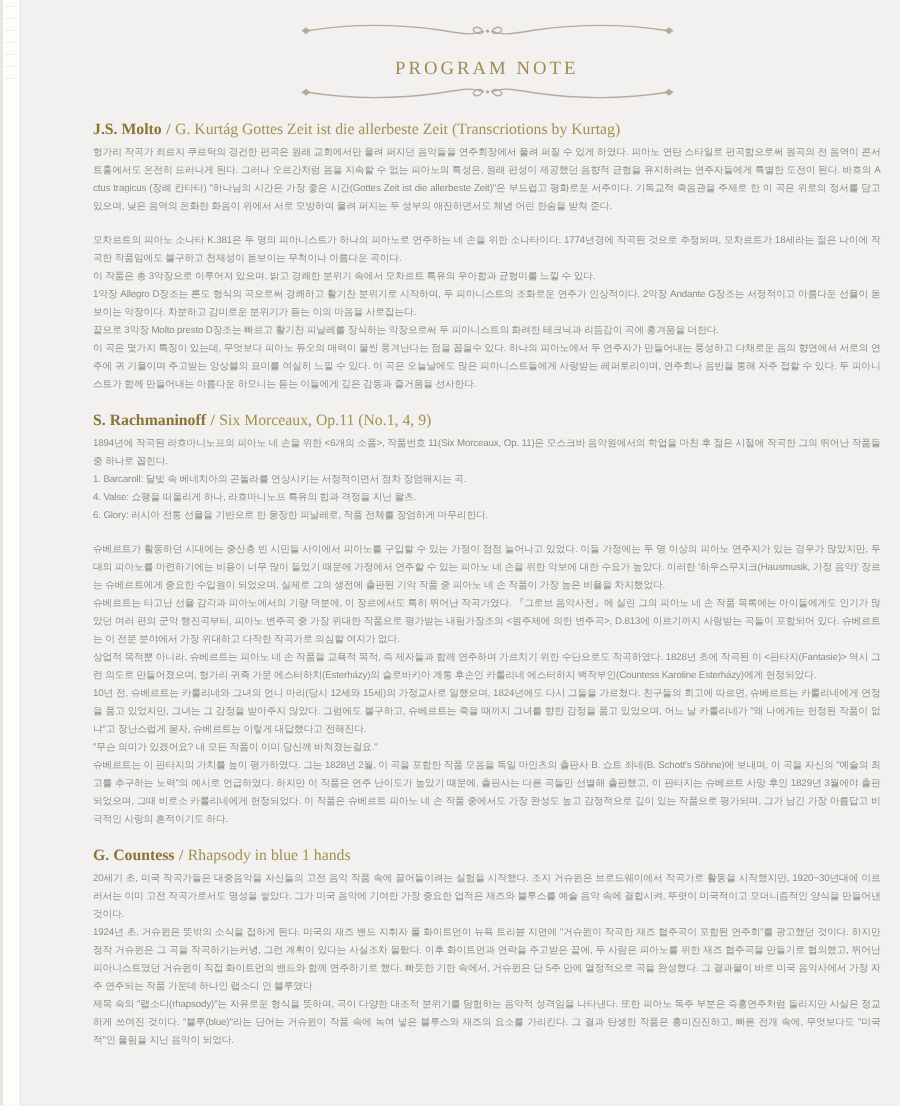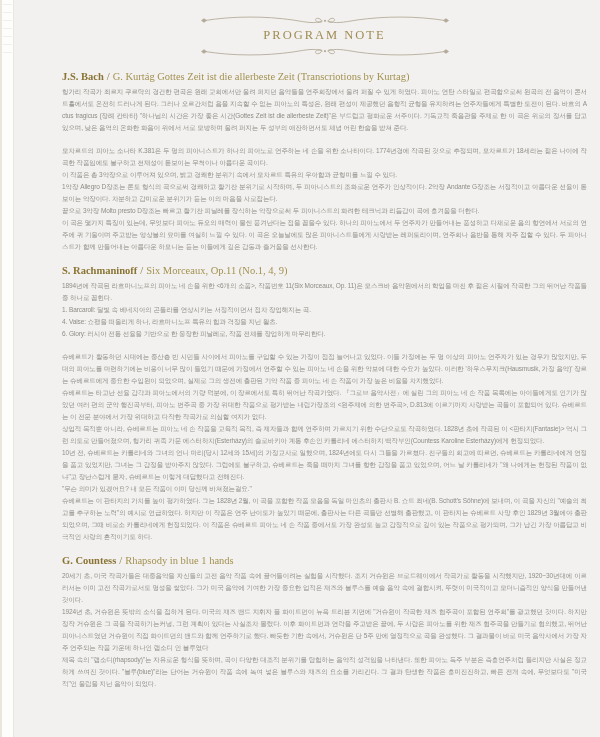--- a/index.html
+++ b/index.html
@@ -25,21 +25,21 @@
     position: absolute; left: 62px; right: 13px; top: 0;
     padding-top: 14px;
   }
   
   .pn-header { text-align: center; margin: 0 auto 12px auto; width: 300px; }
   .flourish { display: block; width: 260px; height: 13px; margin: 0 auto; }
   .flourish.bottom { transform: scaleY(-1); }
   .pn-title {
     font-family: "Liberation Serif", "DejaVu Serif", serif;
     font-size: 12.5px; letter-spacing: 2px;
-    color: #a08b52; margin: 0 0 2px 0; font-weight: normal;
+    color: #a08b52; margin: 10px 0 2px 0; font-weight: normal;
     line-height: 16px;
   }
   
   .section { margin-bottom: 11px; }
   .section h2 {
     font-family: "Liberation Serif", "DejaVu Serif", serif;
     font-size: 10.5px; font-weight: normal;
     margin: 0 0 3px 0; line-height: 13px;
   }
   .composer { color: #8a7434; font-weight: bold; }
@@ -84,21 +84,21 @@
       <g fill="#b5ab9b">
         <polygon points="6,6.5 9,4.2 12,6.5 9,8.8"></polygon>
         <polygon points="248,6.5 251,4.2 254,6.5 251,8.8"></polygon>
         <circle cx="130" cy="6.8" r="1.1"></circle>
       </g>
     </svg>
   </div>
 
   <div class="section">
     <h2>
-      <span class="composer">J.S. Bach</span><span class="divider">/</span><span class="work">G. Kurtág Gottes Zeit ist die allerbeste Zeit (Transcriotions by Kurtag)</span>
+      <span class="composer">J.S. Molto</span><span class="divider">/</span><span class="work">G. Kurtág Gottes Zeit ist die allerbeste Zeit (Transcriotions by Kurtag)</span>
     </h2>
     <p>헝가리 작곡가 죄르지 쿠르탁의 경건한 편곡은 원래 교회에서만 울려 퍼지던 음악들을 연주회장에서 울려 퍼질 수 있게 하였다. 피아노 연탄 스타일로 편곡함으로써 원곡의 전 음역이 콘서트홀에서도 온전히 드러나게 된다. 그러나 오르간처럼 음을 지속할 수 없는 피아노의 특성은, 원래 편성이 제공했던 음향적 균형을 유지하려는 연주자들에게 특별한 도전이 된다. 바흐의 Actus tragicus (장례 칸타타) "하나님의 시간은 가장 좋은 시간(Gottes Zeit ist die allerbeste Zeit)"은 부드럽고 평화로운 서주이다. 기독교적 죽음관을 주제로 한 이 곡은 위로의 정서를 담고 있으며, 낮은 음역의 온화한 화음이 위에서 서로 모방하며 울려 퍼지는 두 성부의 애잔하면서도 체념 어린 한숨을 받쳐 준다.</p>
   </div>
 
   <div class="section">
     <p>모차르트의 피아노 소나타 K.381은 두 명의 피아니스트가 하나의 피아노로 연주하는 네 손을 위한 소나타이다. 1774년경에 작곡된 것으로 추정되며, 모차르트가 18세라는 젊은 나이에 작곡한 작품임에도 불구하고 천재성이 돋보이는 무척이나 아름다운 곡이다.</p>
     <p>이 작품은 총 3악장으로 이루어져 있으며, 밝고 경쾌한 분위기 속에서 모차르트 특유의 우아함과 균형미를 느낄 수 있다.</p>
     <p>1악장 Allegro D장조는 론도 형식의 곡으로써 경쾌하고 활기찬 분위기로 시작하며, 두 피아니스트의 조화로운 연주가 인상적이다. 2악장 Andante G장조는 서정적이고 아름다운 선율이 돋보이는 악장이다. 차분하고 감미로운 분위기가 듣는 이의 마음을 사로잡는다.</p>
     <p>끝으로 3악장 Molto presto D장조는 빠르고 활기찬 피날레를 장식하는 악장으로써 두 피아니스트의 화려한 테크닉과 리듬감이 곡에 흥겨움을 더한다.</p>
     <p>이 곡은 몇가지 특징이 있는데, 무엇보다 피아노 듀오의 매력이 물씬 풍겨난다는 점을 꼽을수 있다. 하나의 피아노에서 두 연주자가 만들어내는 풍성하고 다채로운 음의 향연에서 서로의 연주에 귀 기울이며 주고받는 앙상블의 묘미를 여실히 느낄 수 있다. 이 곡은 오늘날에도 많은 피아니스트들에게 사랑받는 레퍼토리이며, 연주회나 음반을 통해 자주 접할 수 있다. 두 피아니스트가 함께 만들어내는 아름다운 하모니는 듣는 이들에게 깊은 감동과 즐거움을 선사한다.</p>

